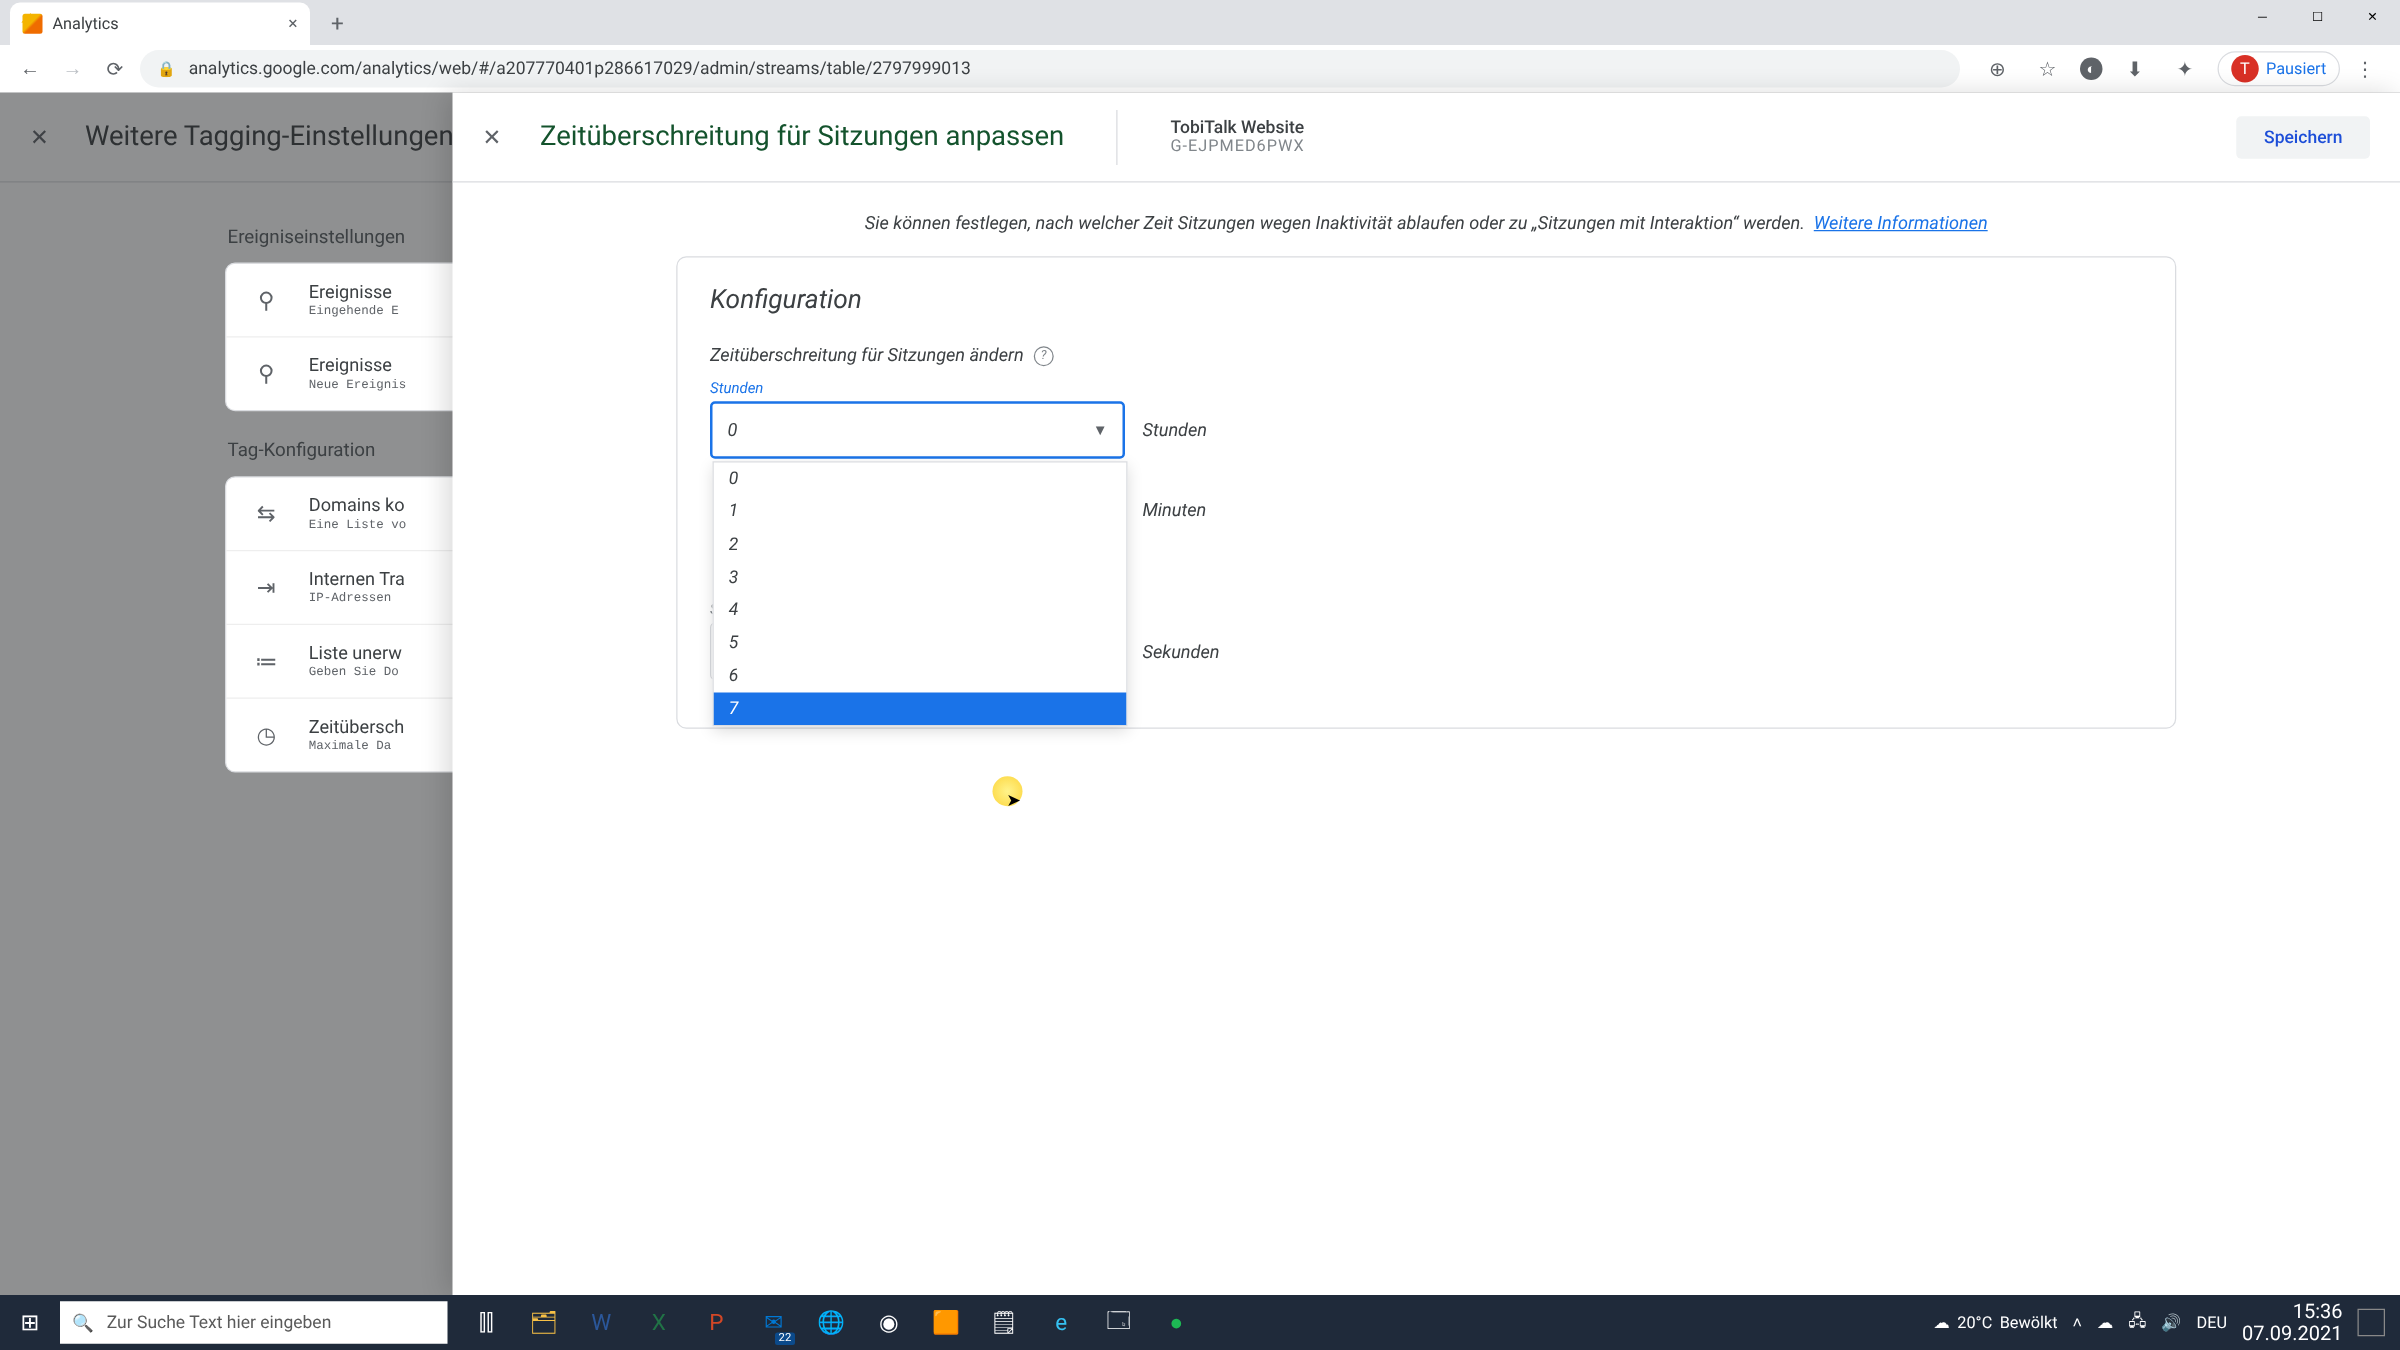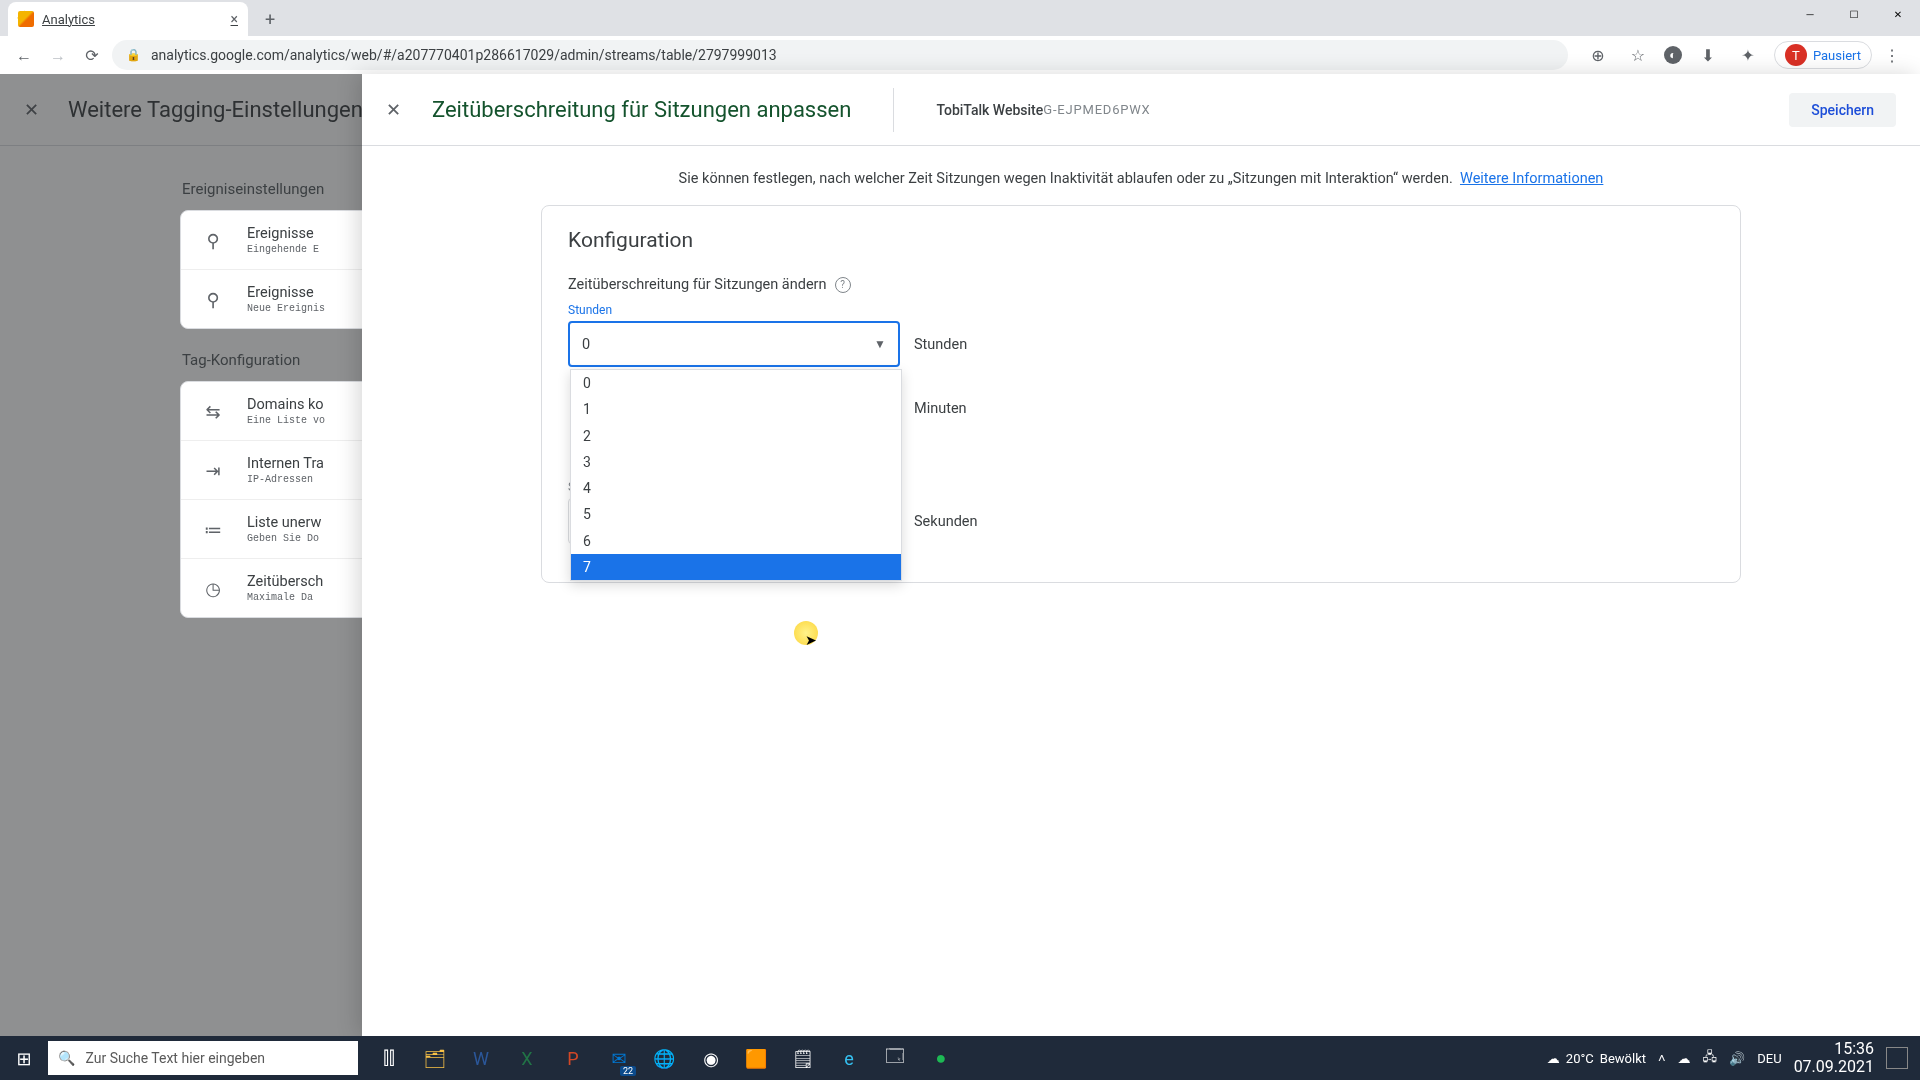--- a/index.html
+++ b/index.html
@@ -1,21 +1,21 @@
 <!DOCTYPE html>
 <html><head>
 <meta charset="utf-8">
 <style>
 * { box-sizing: border-box; margin: 0; padding: 0; }
 body { font-family: Roboto, Arial, sans-serif; background: #fff; overflow: hidden; width: 1920px; height: 1080px; position: relative; }
 
 
 .browser-chrome { height: 74px; background: #dfe1e5; border-bottom: 1px solid #c0c0c0; }
 .tab-strip { height: 36px; display: flex; align-items: flex-end; padding-left: 8px; }
-.tab { background: #fff; height: 34px; width: 240px; border-radius: 8px 8px 0 0; display: flex; align-items: center; padding: 0 10px; gap: 8px; font-size: 13px; color: #3c4043; text-decoration: underline; }
+.tab { background: #fff; height: 34px; width: 240px; border-radius: 8px 8px 0 0; display: flex; align-items: center; padding: 0 10px; gap: 8px; font-size: 13px; color: #3c4043; }
 .tab-favicon { width: 16px; height: 16px; background: linear-gradient(135deg,#f4b400 45%,#ef6c00 55%); border-radius: 2px; position: relative; }
 .tab-favicon::before { content:"◢"; position:absolute; left:-1px; top:-3px; color:#f4b400; font-size:10px;}
 .tab-title { flex: 1; }
 .tab-close { color: #5f6368; font-size: 14px; cursor: pointer; }
 .new-tab { width: 28px; height: 28px; display: flex; align-items: center; justify-content: center; color: #5f6368; font-size: 18px; margin-left: 8px; margin-bottom: 3px; cursor: pointer; }
 .addr-bar { height: 38px; background: #fff; display: flex; align-items: center; padding: 0 10px; gap: 6px; }
 .nav-btn { width: 28px; height: 28px; display: flex; align-items: center; justify-content: center; color: #5f6368; border-radius: 50%; cursor: pointer; font-size: 16px; }
 .nav-btn.disabled { color: #bdc1c6; }
 .url-box { flex: 1; height: 30px; background: #f1f3f4; border-radius: 15px; display: flex; align-items: center; padding: 0 14px; gap: 10px; color: #3c4043; font-size: 14px; }
 .lock-icon { font-size: 12px; color: #5f6368; }
@@ -47,26 +47,26 @@
 .bg-row-icon { width: 28px; height: 28px; color: #5f6368; display: flex; align-items: center; justify-content: center; font-size: 18px; }
 .bg-row-texts .t1 { font-size: 14.5px; color: #3c4043; }
 .bg-row-texts .t2 { font-size: 10px; color: #5f6368; margin-top: 2px; font-family: Liberation Mono, monospace; }
 
 
 .slideover { position: absolute; left: 362px; right: 0; top: 0; bottom: 0; background: #fff; box-shadow: -5px 0 20px rgba(0,0,0,0.15); display: flex; flex-direction: column; }
 .slide-header { height: 72px; display: flex; align-items: center; padding: 0 24px; border-bottom: 1px solid #dadce0; gap: 22px; }
 .slide-close { font-size: 18px; color: #5f6368; width: 24px; cursor: pointer; }
 .slide-title { font-size: 22px; color: #14532d; flex: 0 0 auto; }
 .slide-sep { width: 1px; height: 44px; background: #dadce0; margin: 0 20px; }
-.slide-prop { display: flex; flex-direction: row; }
+.slide-prop { display: flex; flex-direction: column; }
 .slide-prop .pn { font-size: 14px; font-weight: 500; color: #3c4043; }
 .slide-prop .pid { font-size: 13px; color: #80868b; letter-spacing: 0.8px; }
 .save-btn { margin-left: auto; background: #f1f3f4; color: #1d4ed8; border-radius: 4px; padding: 9px 22px; font-size: 14px; font-weight: 500; }
 
-.slide-body { padding: 24px 20px; overflow: auto; }
+.slide-body { padding: 24px 20px; overflow: auto; font-style: italic; }
 .intro-line { text-align: center; font-size: 14.5px; color: #3c4043; margin-bottom: 18px; }
 .intro-line a { color: #1a73e8; text-decoration: underline; }
 
 .config-card { max-width: 1200px; margin: 0 auto; border: 1px solid #dadce0; border-radius: 8px; padding: 22px 26px 28px; }
 .config-title { font-size: 21px; color: #3c4043; margin-bottom: 24px; }
 .field-heading { font-size: 14.5px; color: #3c4043; margin: 14px 0 10px; display: flex; align-items: center; gap: 8px; }
 .help-icon { width: 16px; height: 16px; border-radius: 50%; border: 1px solid #80868b; color: #80868b; font-size: 10px; display: inline-flex; align-items: center; justify-content: center; }
 
 .field-row { display: flex; align-items: center; gap: 14px; margin-bottom: 10px; }
 .small-label { font-size: 12px; color: #1a73e8; margin-bottom: 4px; }

